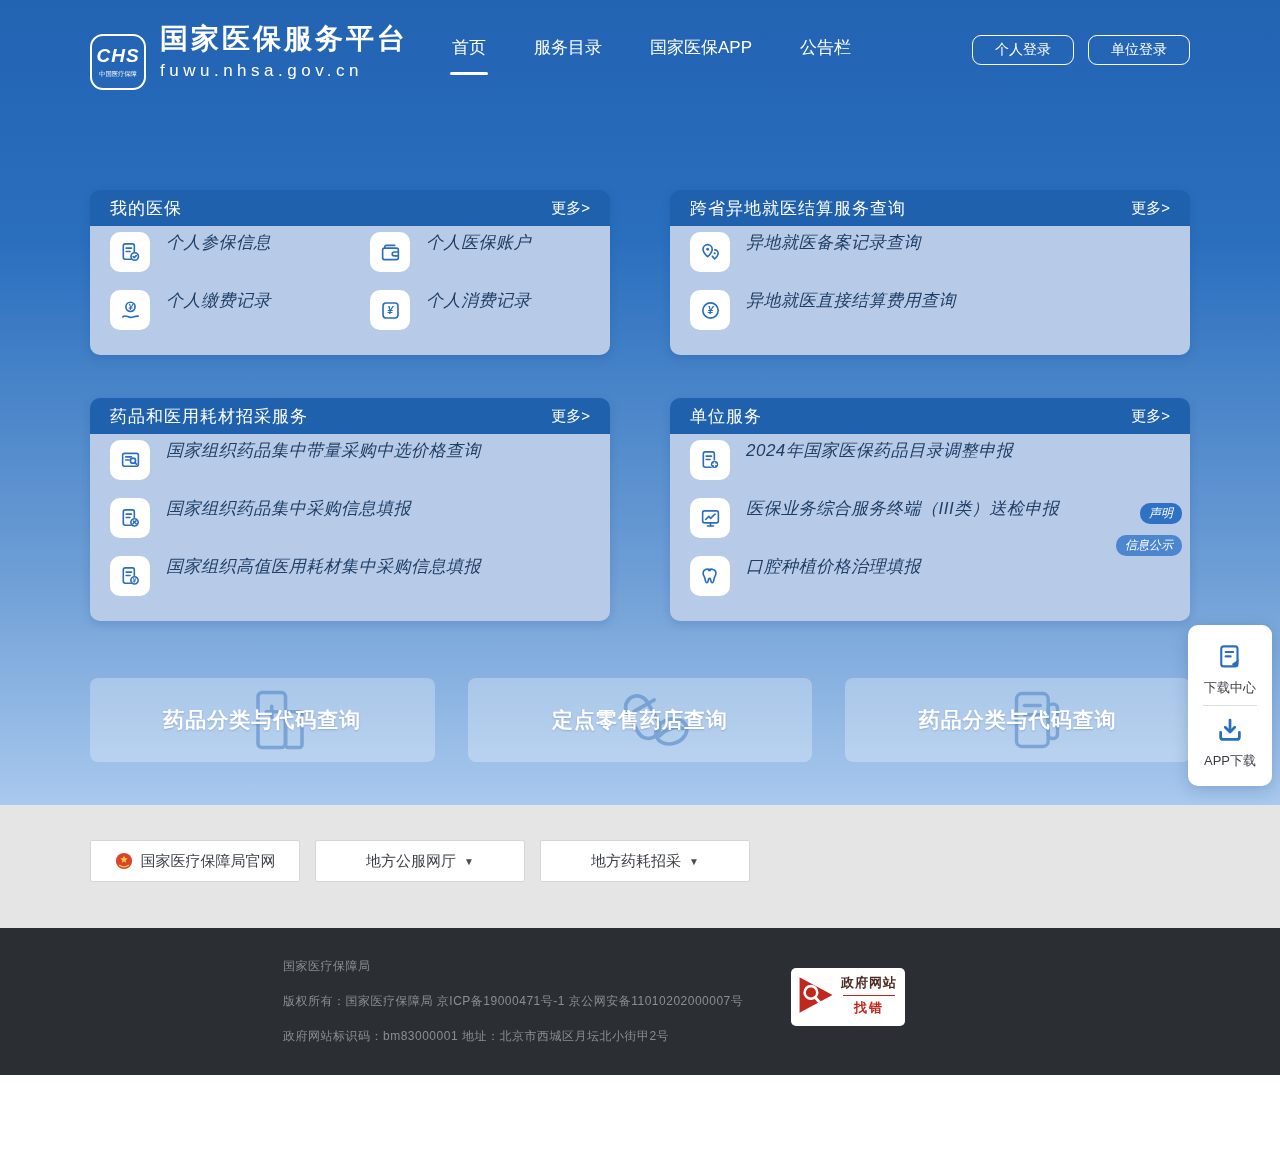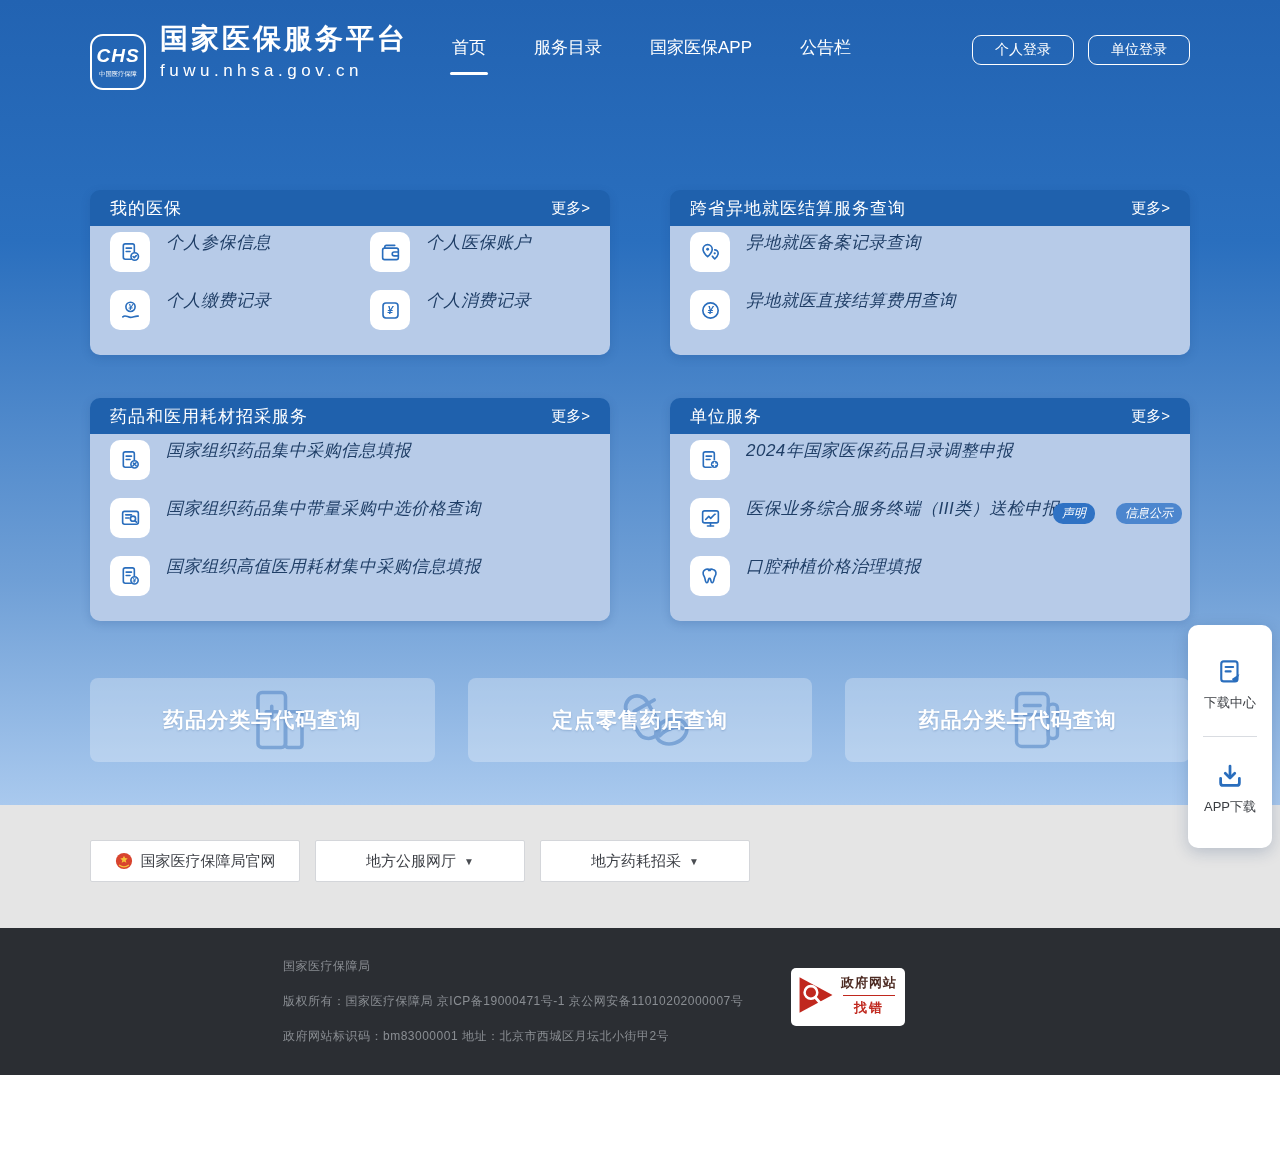--- a/index.html
+++ b/index.html
@@ -39,36 +39,36 @@
   .card-body { background:#b7cbe8; padding:6px 0 7px; }
   .card-body.grid2 { display:grid; grid-template-columns:1fr 1fr; }
   .item { display:flex; align-items:flex-start; gap:16px; height:58px; padding-left:20px; position:relative; cursor:pointer;font-style:italic; }
   .item-3row { height:58px; }
   .sq-icon { width:40px; height:40px; background:#fff; border-radius:10px; flex:0 0 auto;
              display:flex; align-items:center; justify-content:center; }
   .item-label { color:#1f3e66; font-size:17px; letter-spacing:.5px; max-width:400px; line-height:1.3; }
   .ic { fill:none; stroke:#2a6ebd; stroke-width:1.7; stroke-linecap:round; stroke-linejoin:round; }
   .icf { fill:#2a6ebd; stroke:none; }
   .ict { fill:#2a6ebd; stroke:none; font-size:9px; font-weight:bold; font-family:"Liberation Sans",sans-serif; }
-  .badge-stack { position:absolute; right:8px; top:5px; display:flex; gap:21px; align-items:flex-end; }
+  .badge-stack { position:absolute; right:8px; top:5px; display:flex; flex-direction:column; gap:11px; align-items:flex-end; }
   .pill-badge { color:#fff; font-size:12px; padding:2px 9px; border-radius:10px; white-space:nowrap; cursor:pointer; }
   .pill-badge.b1 { background:#2f72c4; }
   .pill-badge.b2 { background:#4c86ce; }
 
   
   .quick { position:absolute; top:678px; left:90px; width:1100px; display:flex; gap:33px; }
   .quick-btn { flex:1; height:84px; background:rgba(255,255,255,.28); border-radius:8px; position:relative;
                display:flex; align-items:center; justify-content:center; cursor:pointer; overflow:hidden; }
   .quick-label { position:relative; z-index:2; color:#fff; font-size:21px; font-weight:bold; letter-spacing:1px;
                  text-shadow:0 1px 2px rgba(30,70,130,.25); }
   .quick-ic { position:absolute; z-index:1; top:50%; left:55%; transform:translate(-50%,-50%); opacity:.55; }
   .qic { fill:none; stroke:#4d82c4; stroke-width:2.6; stroke-linecap:round; stroke-linejoin:round; }
 
   
-  .side-panel { position:absolute; top:625px; right:8px; width:84px; height:223px; background:#fff;
+  .side-panel { position:absolute; top:625px; right:8px; width:84px; height:161px; background:#fff;
                 border-radius:10px; box-shadow:0 4px 16px rgba(20,50,100,.22); z-index:5;
                 display:flex; flex-direction:column; align-items:center; justify-content:space-evenly; padding:8px 0; }
   .sp-item { display:flex; flex-direction:column; align-items:center; gap:7px; cursor:pointer; }
   .sp-label { font-size:13px; color:#3a3d42; }
   .sp-div { width:54px; height:1px; background:#d9dce1; }
 
   
   .linkbar { position:absolute; top:805px; left:0; width:1280px; height:123px; background:#e5e5e5; }
   .linkbar-inner { position:absolute; top:35px; left:90px; display:flex; gap:15px; }
   .link-btn { width:210px; height:42px; background:#fff; border:1px solid #d4d6da; border-radius:2px;
@@ -200,41 +200,41 @@
 
       <div class="card">
         <div class="card-head">
           <span class="card-title">药品和医用耗材招采服务</span>
           <span class="card-more">更多&gt;</span>
         </div>
         <div class="card-body">
           <div class="item item-3row">
             <span class="sq-icon">
               <svg width="23" height="23" viewBox="0 0 24 24">
+                  <rect class="ic" x="3.8" y="4.5" width="16.4" height="13.5" rx="2"></rect>
+                  <line class="ic" x1="7" y1="8.2" x2="13" y2="8.2"></line>
+                  <line class="ic" x1="7" y1="11.5" x2="10.5" y2="11.5"></line>
+                  <circle class="ic" cx="14.6" cy="12.2" r="2.7"></circle>
+                  <line class="ic" x1="16.6" y1="14.2" x2="18.2" y2="15.8"></line>
+                </svg>
+            </span>
+            <span class="item-label">国家组织药品集中带量采购中选价格查询</span>
+          </div>
+          <div class="item item-3row">
+            <span class="sq-icon">
+              <svg width="23" height="23" viewBox="0 0 24 24">
                   <rect class="ic" x="4.5" y="3" width="11.5" height="16" rx="2"></rect>
                   <line class="ic" x1="7.5" y1="7.5" x2="13" y2="7.5"></line>
                   <line class="ic" x1="7.5" y1="11" x2="11.5" y2="11"></line>
                   <circle cx="16.2" cy="16" r="4.3" fill="#fff"></circle>
                   <circle class="ic" cx="16.2" cy="16" r="3.8"></circle>
                   <path class="ic" d="M14.6 17.5l3.2-3.2M15 14.6l.4.4M17.4 17l.4.4"></path>
                 </svg>
             </span>
             <span class="item-label">国家组织药品集中采购信息填报</span>
-          </div>
-          <div class="item item-3row">
-            <span class="sq-icon">
-              <svg width="23" height="23" viewBox="0 0 24 24">
-                  <rect class="ic" x="3.8" y="4.5" width="16.4" height="13.5" rx="2"></rect>
-                  <line class="ic" x1="7" y1="8.2" x2="13" y2="8.2"></line>
-                  <line class="ic" x1="7" y1="11.5" x2="10.5" y2="11.5"></line>
-                  <circle class="ic" cx="14.6" cy="12.2" r="2.7"></circle>
-                  <line class="ic" x1="16.6" y1="14.2" x2="18.2" y2="15.8"></line>
-                </svg>
-            </span>
-            <span class="item-label">国家组织药品集中带量采购中选价格查询</span>
           </div>
           <div class="item item-3row">
             <span class="sq-icon">
               <svg width="23" height="23" viewBox="0 0 24 24">
                   <rect class="ic" x="4.5" y="3" width="11.5" height="16" rx="2"></rect>
                   <line class="ic" x1="7.5" y1="7.5" x2="13" y2="7.5"></line>
                   <line class="ic" x1="7.5" y1="11" x2="11.5" y2="11"></line>
                   <circle cx="16.2" cy="16" r="4.3" fill="#fff"></circle>
                   <circle class="ic" cx="16.2" cy="16" r="3.8"></circle>
                   <text class="ict" x="14.2" y="18.6" style="font-size:7px">¥</text>

